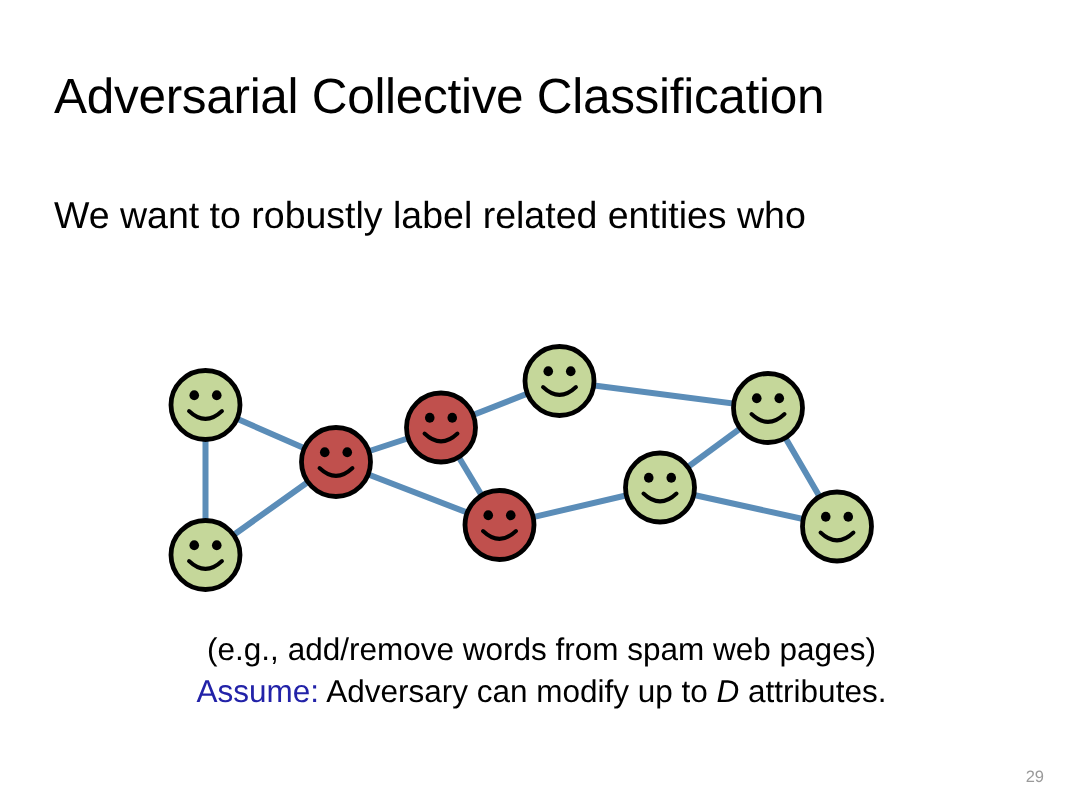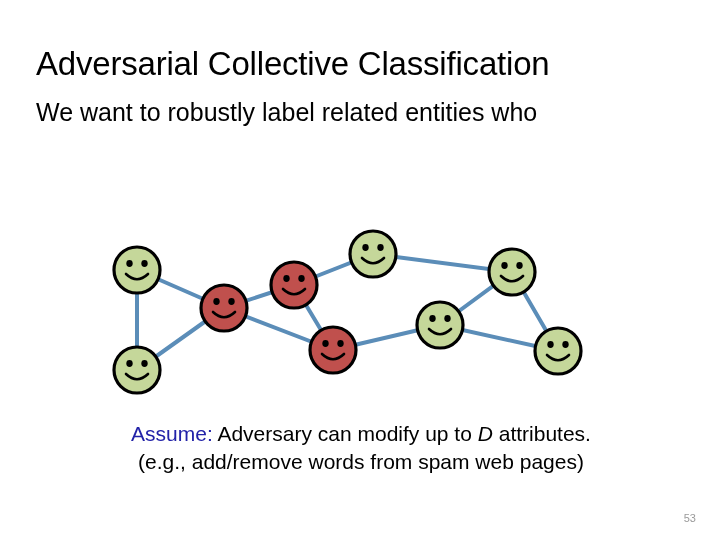--- a/index.html
+++ b/index.html
@@ -34,21 +34,21 @@
     line-height: 40px;
     font-weight: 400;
     letter-spacing: -0.2px;
     color: #000000;
     white-space: nowrap;
   }
 
   
   #body-text {
     position: absolute;
-    top: 96px;
+    top: 128px;
     left: 36px;
     width: 650px;
     font-size: 25px;
     line-height: 33px;
     font-weight: 400;
     color: #000000;
   }
   #body-text .line-1 { display: block; text-indent: 0; }
   #body-text .line-2 { display: block; padding-left: 30px; }
 
@@ -174,19 +174,19 @@
             <circle cx="0" cy="0" r="23" fill="#C5D79A" stroke="#000000" stroke-width="3.2"></circle>
             <ellipse cx="-7.5" cy="-6.5" rx="3.2" ry="3.4" fill="#000000"></ellipse>
             <ellipse cx="7.5" cy="-6.5" rx="3.2" ry="3.4" fill="#000000"></ellipse>
             <path d="M -11 4 Q 0 14.5 11 4" fill="none" stroke="#000000" stroke-width="2.6" stroke-linecap="round"></path>
           </g>
         </g>
     </svg>
   </div>
 
   <div id="caption">
+    <span class="cap-line">(e.g., add/remove words from spam web pages)</span>
     <span class="cap-line"><span class="assume-word">Assume:</span><span> Adversary can modify up to </span><span class="italic-d">D</span><span> attributes.</span></span>
-    <span class="cap-line">(e.g., add/remove words from spam web pages)</span>
   </div>
 
-  <div id="page-number">53</div>
+  <div id="page-number">29</div>
 
 </div>
 
 </body></html>

